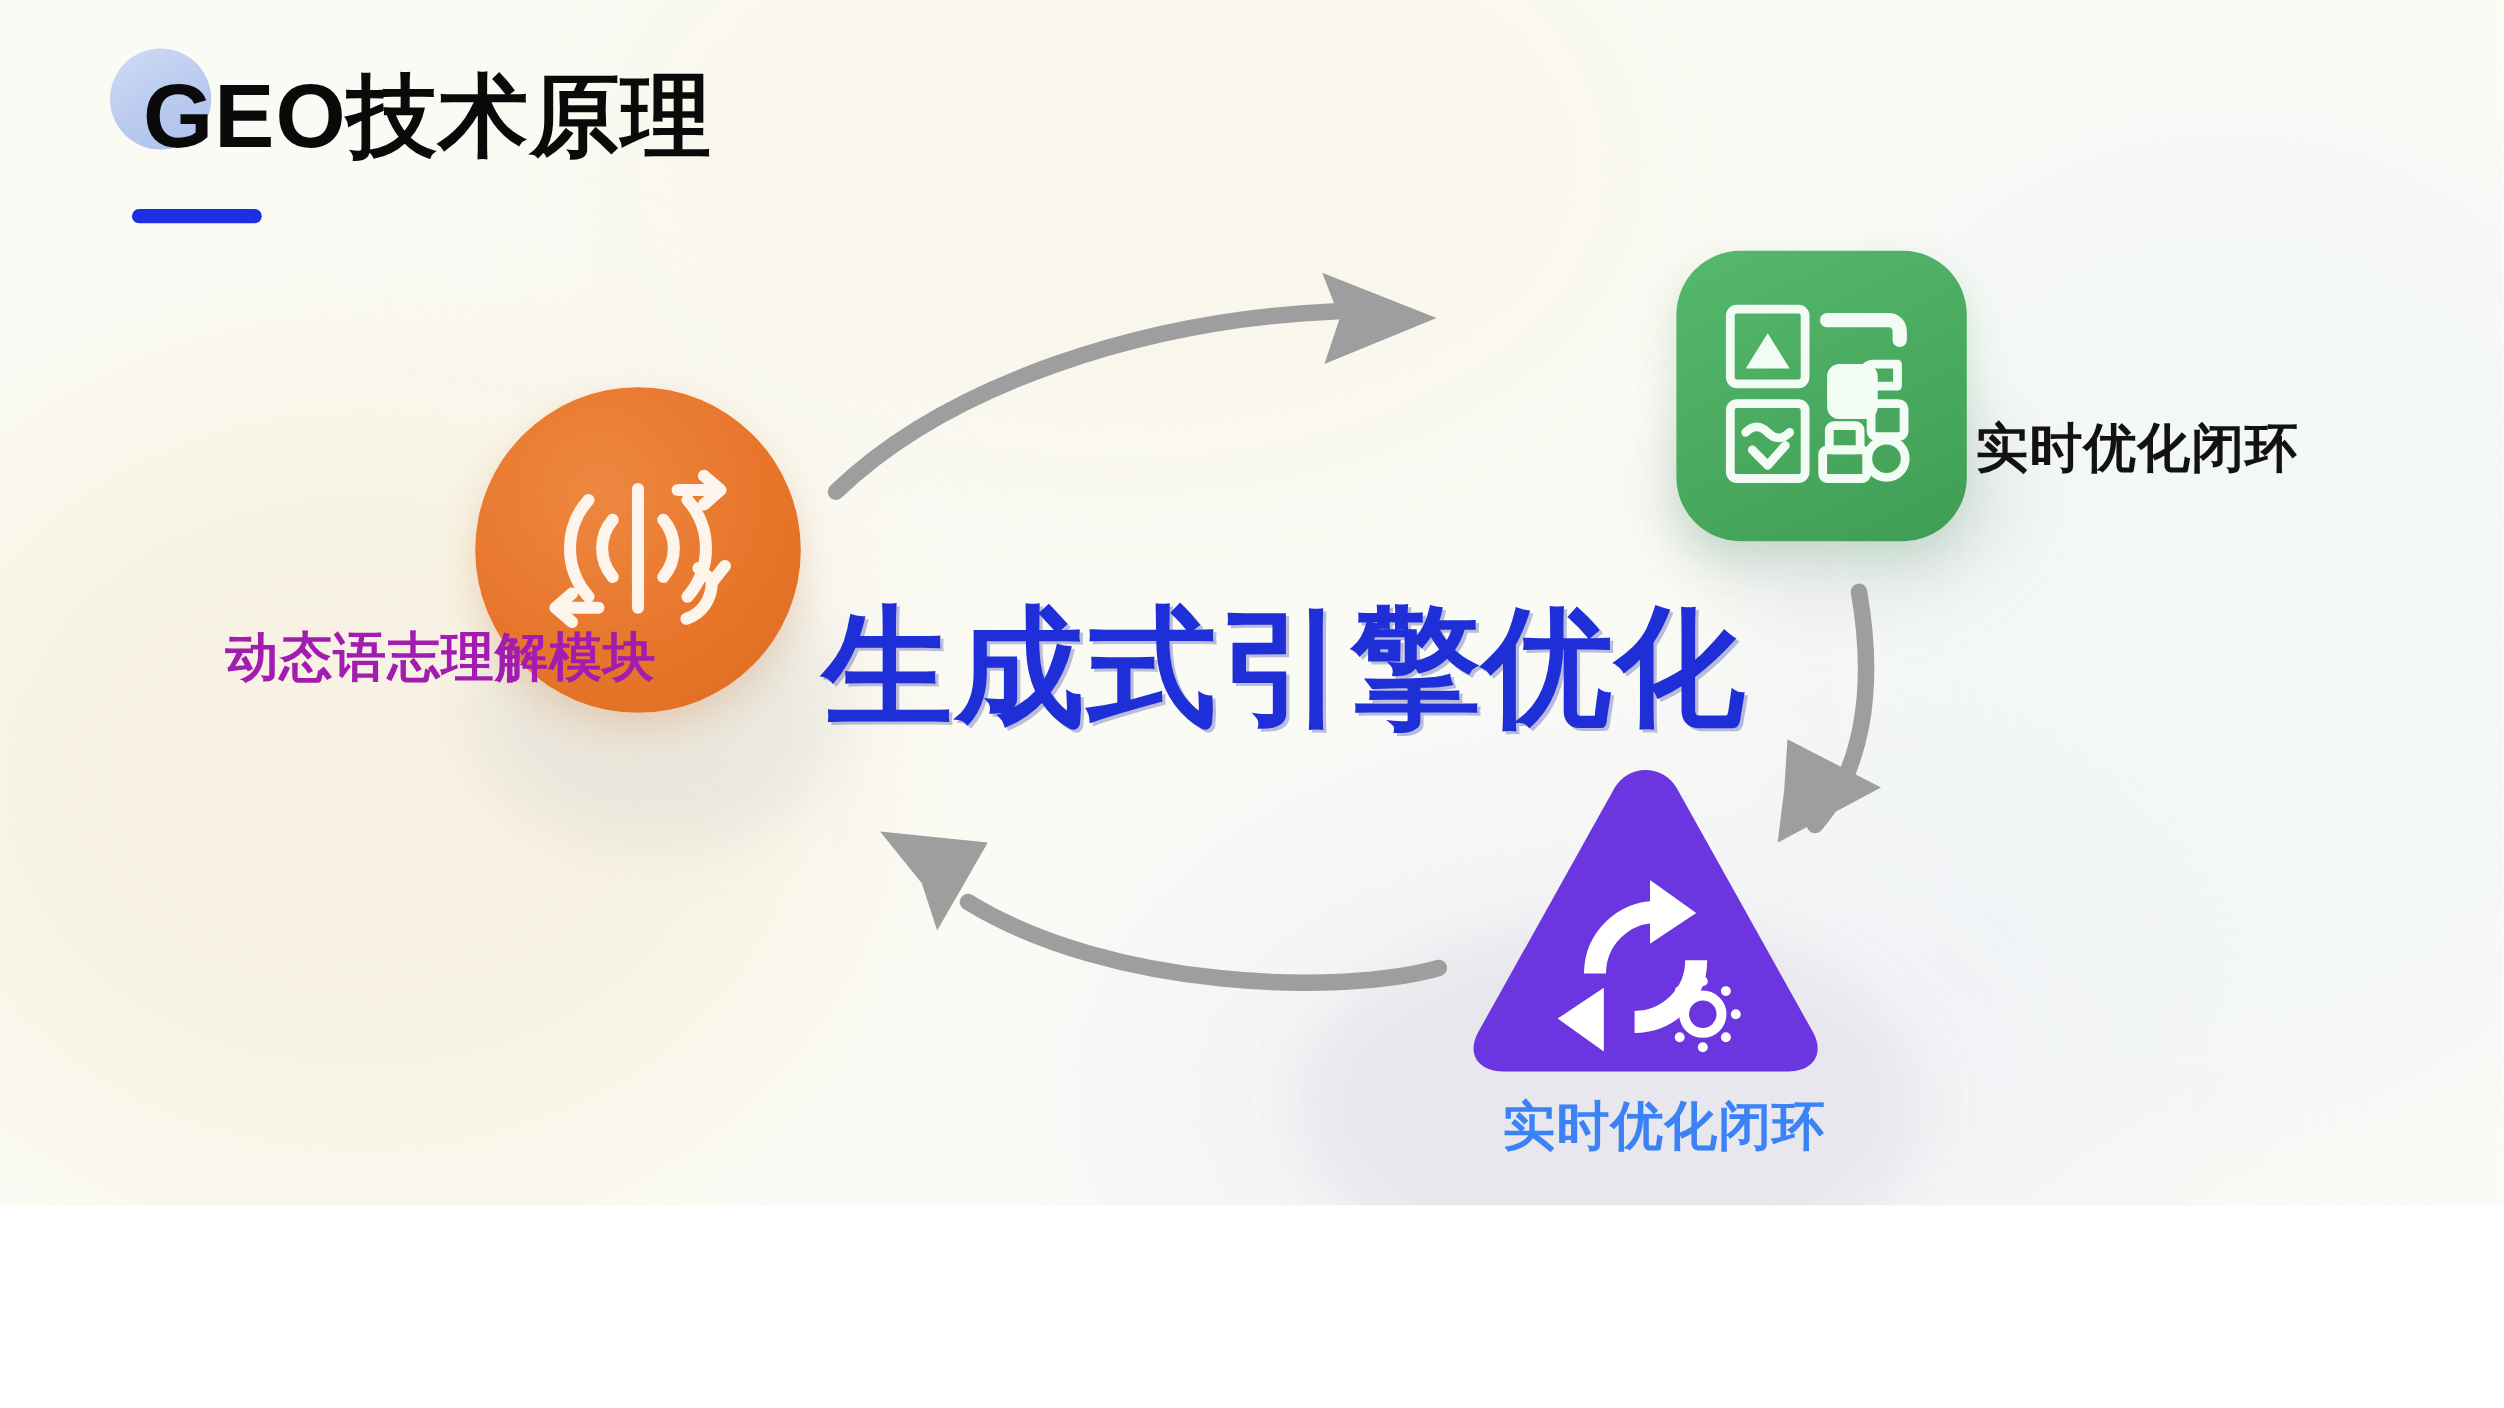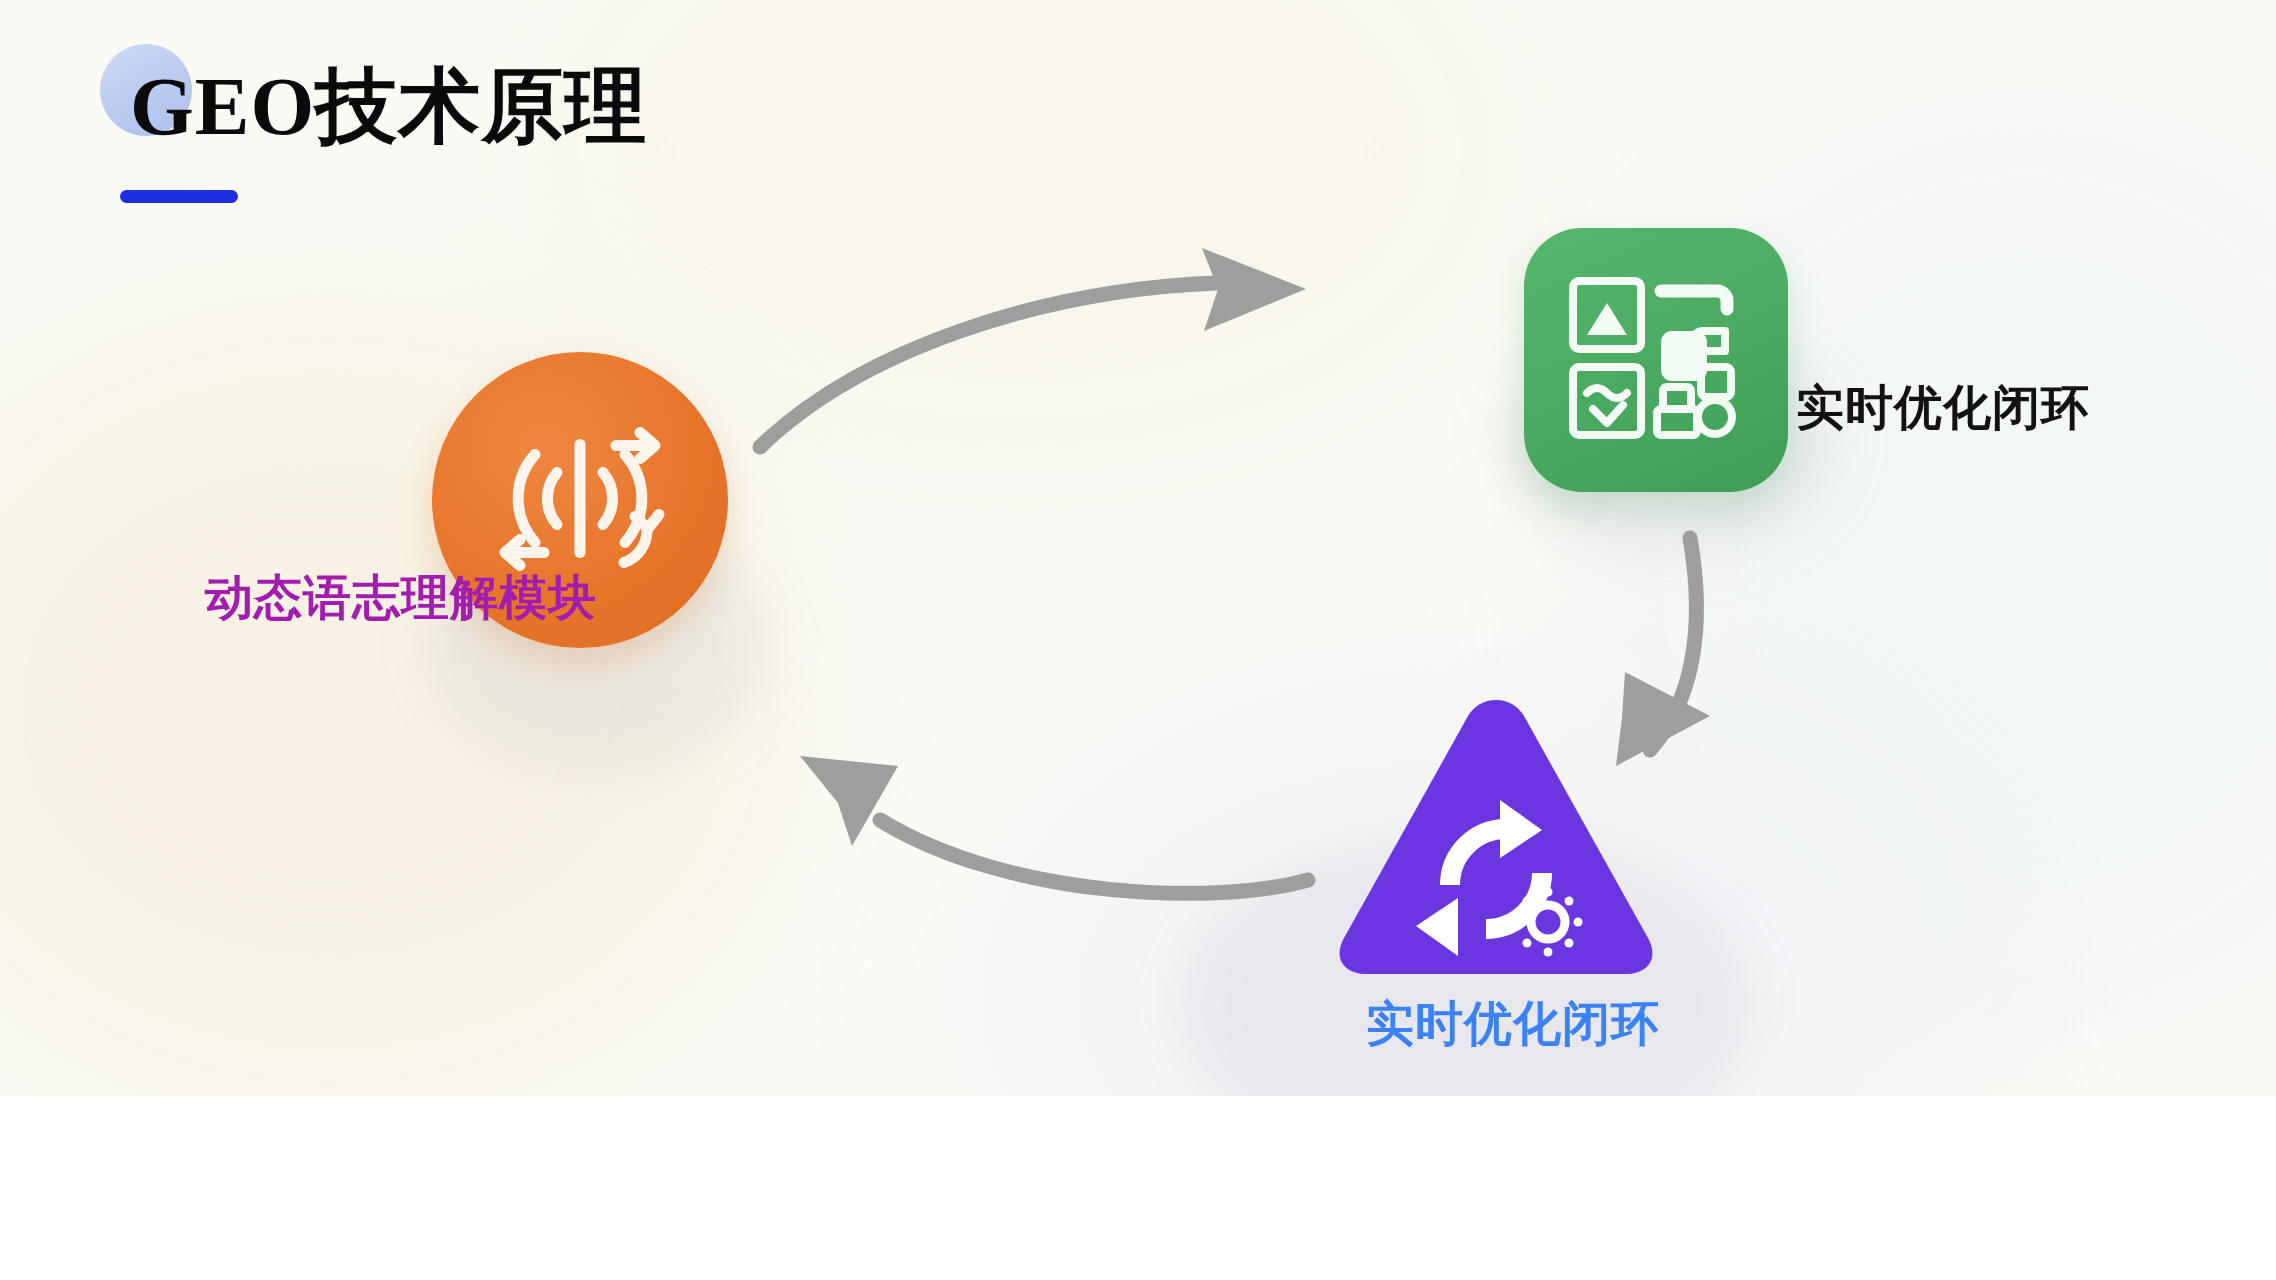--- a/index.html
+++ b/index.html
@@ -6,21 +6,21 @@
     margin: 0;
     padding: 0;
     background: #ffffff;
   }
   .slide {
     position: relative;
     width: 2276px;
     height: 1096px;
     overflow: hidden;
     background: #fbfbf6;
-    font-family: Liberation Serif, serif;
+    font-family: Liberation Sans, sans-serif;
   }
 
   
   .bg-layer {
     position: absolute;
     inset: 0;
     pointer-events: none;
   }
   .tint {
     position: absolute;
@@ -312,14 +312,15 @@
           <circle cx="218" cy="262" r="4.5"></circle>
           <circle cx="197" cy="253" r="4.5"></circle>
           <circle cx="188" cy="232" r="4.5"></circle>
           <circle cx="197" cy="211" r="4.5"></circle>
         </g>
       </svg>
     </div>
     <div class="label-purple">实时优化闭环</div>
   </div>
 
+  <div class="center-wordmark">生成式引擎优化</div>
 
 </div>
 
 </body></html>

